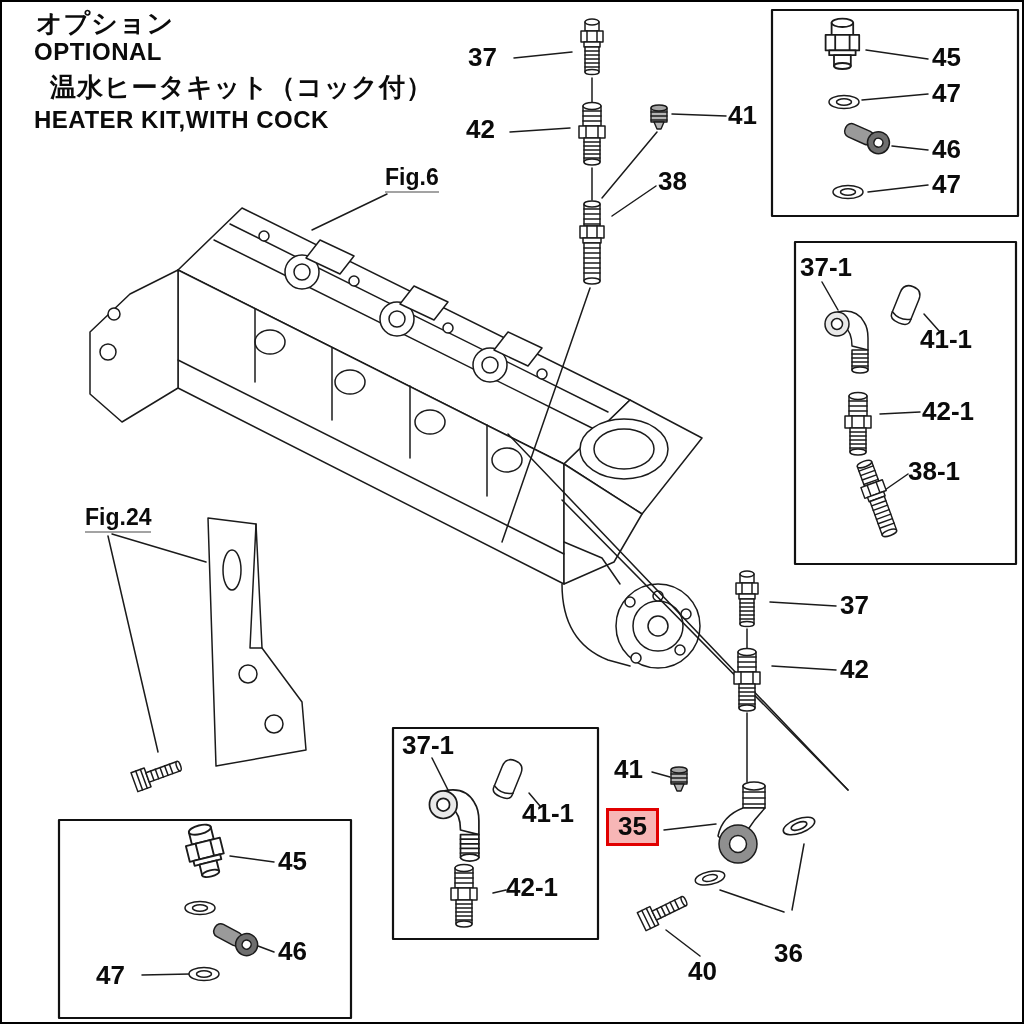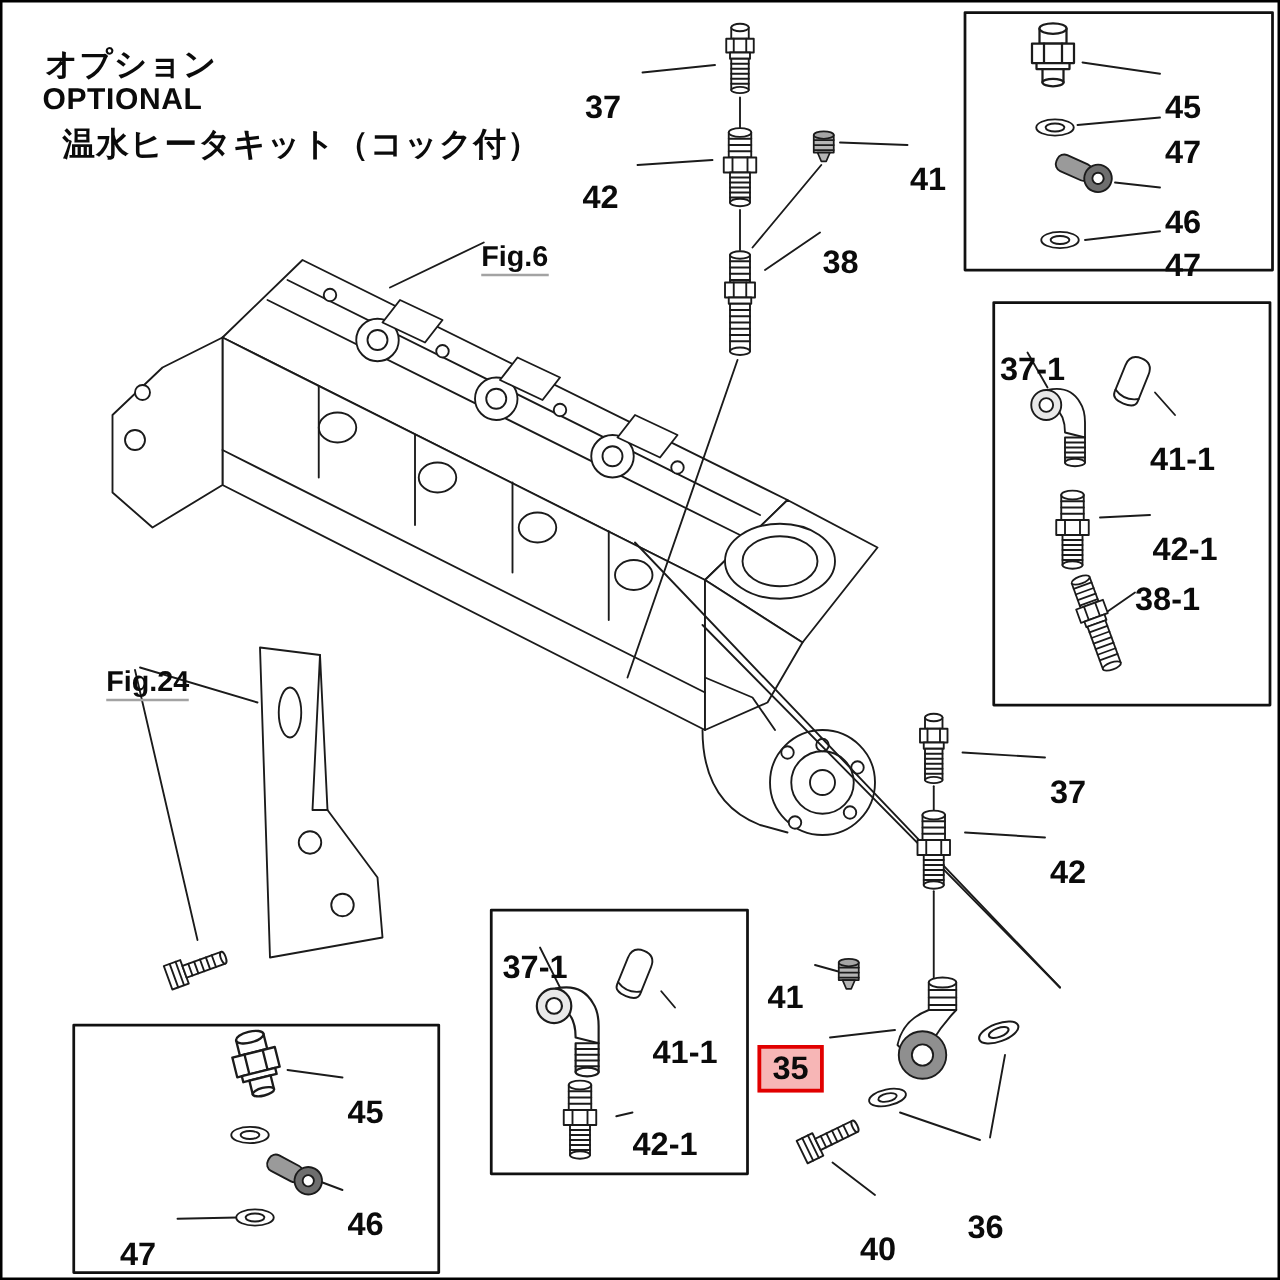--- a/index.html
+++ b/index.html
@@ -2,21 +2,21 @@
 <html><head>
 <meta charset="utf-8">
 <style>
   * { margin:0; padding:0; box-sizing:border-box; }
   html,body { background:#fff; }
   body { width:1024px; height:1024px; font-family:"Liberation Sans", sans-serif; }
   #page { position:relative; width:1024px; height:1024px; background:#fff; border:2px solid #000; overflow:hidden; }
   #art { position:absolute; left:0; top:0; width:1024px; height:1024px; }
   .label {
     position:absolute; font-weight:bold; font-size:26px; line-height:1;
-    color:#0b0b0b; white-space:nowrap; font-family:"Liberation Sans", sans-serif;margin-top:28px;
+    color:#0b0b0b; white-space:nowrap; font-family:"Liberation Sans", sans-serif;
   }
   .fig { font-size:23px; border-bottom:2px solid #a3a3a3; padding-bottom:2px; }
   .hdr-jp { font-size:26px; letter-spacing:1px; }
   .hdr-en { font-size:24px; letter-spacing:0.5px; }
   .hl { background:#f7b6b6; border:3px solid #e10000; padding:2px 9px 4px 9px; }
 </style>
 </head>
 <body>
 
 <div id="page">
@@ -271,38 +271,39 @@
 
     <use href="#sym-plug" transform="translate(176,828) rotate(-14) scale(1.25)"></use>
     <use href="#sym-washer" transform="translate(198,906)"></use>
     <use href="#sym-banjo" transform="translate(218,916) rotate(28)"></use>
     <use href="#sym-washer" transform="translate(202,972)"></use>
   </svg>
 
   <div class="label hdr-jp" style="left:34px; top:8px;">オプション</div>
   <div class="label hdr-en" style="left:32px; top:38px;">OPTIONAL</div>
   <div class="label hdr-jp" style="left:48px; top:72px;">温水ヒータキット（コック付）</div>
+  <div class="label hdr-en" style="left:32px; top:106px;">HEATER KIT,WITH COCK</div>
 
   <div class="label fig" style="left:383px; top:164px;">Fig.6</div>
   <div class="label fig" style="left:83px;  top:504px;">Fig.24</div>
 
   <div class="label" style="left:466px; top:42px;">37</div>
   <div class="label" style="left:464px; top:114px;">42</div>
   <div class="label" style="left:726px; top:100px;">41</div>
   <div class="label" style="left:656px; top:166px;">38</div>
 
   <div class="label" style="left:930px; top:42px;">45</div>
   <div class="label" style="left:930px; top:78px;">47</div>
   <div class="label" style="left:930px; top:134px;">46</div>
   <div class="label" style="left:930px; top:169px;">47</div>
 
   <div class="label" style="left:798px; top:252px;">37-1</div>
   <div class="label" style="left:918px; top:324px;">41-1</div>
   <div class="label" style="left:920px; top:396px;">42-1</div>
-  <div class="label" style="left:906px; top:436px;">38-1</div>
+  <div class="label" style="left:906px; top:456px;">38-1</div>
 
   <div class="label" style="left:838px; top:590px;">37</div>
   <div class="label" style="left:838px; top:654px;">42</div>
 
   <div class="label" style="left:400px; top:730px;">37-1</div>
   <div class="label" style="left:520px; top:798px;">41-1</div>
   <div class="label" style="left:504px; top:872px;">42-1</div>
 
   <div class="label" style="left:612px; top:754px;">41</div>
 

